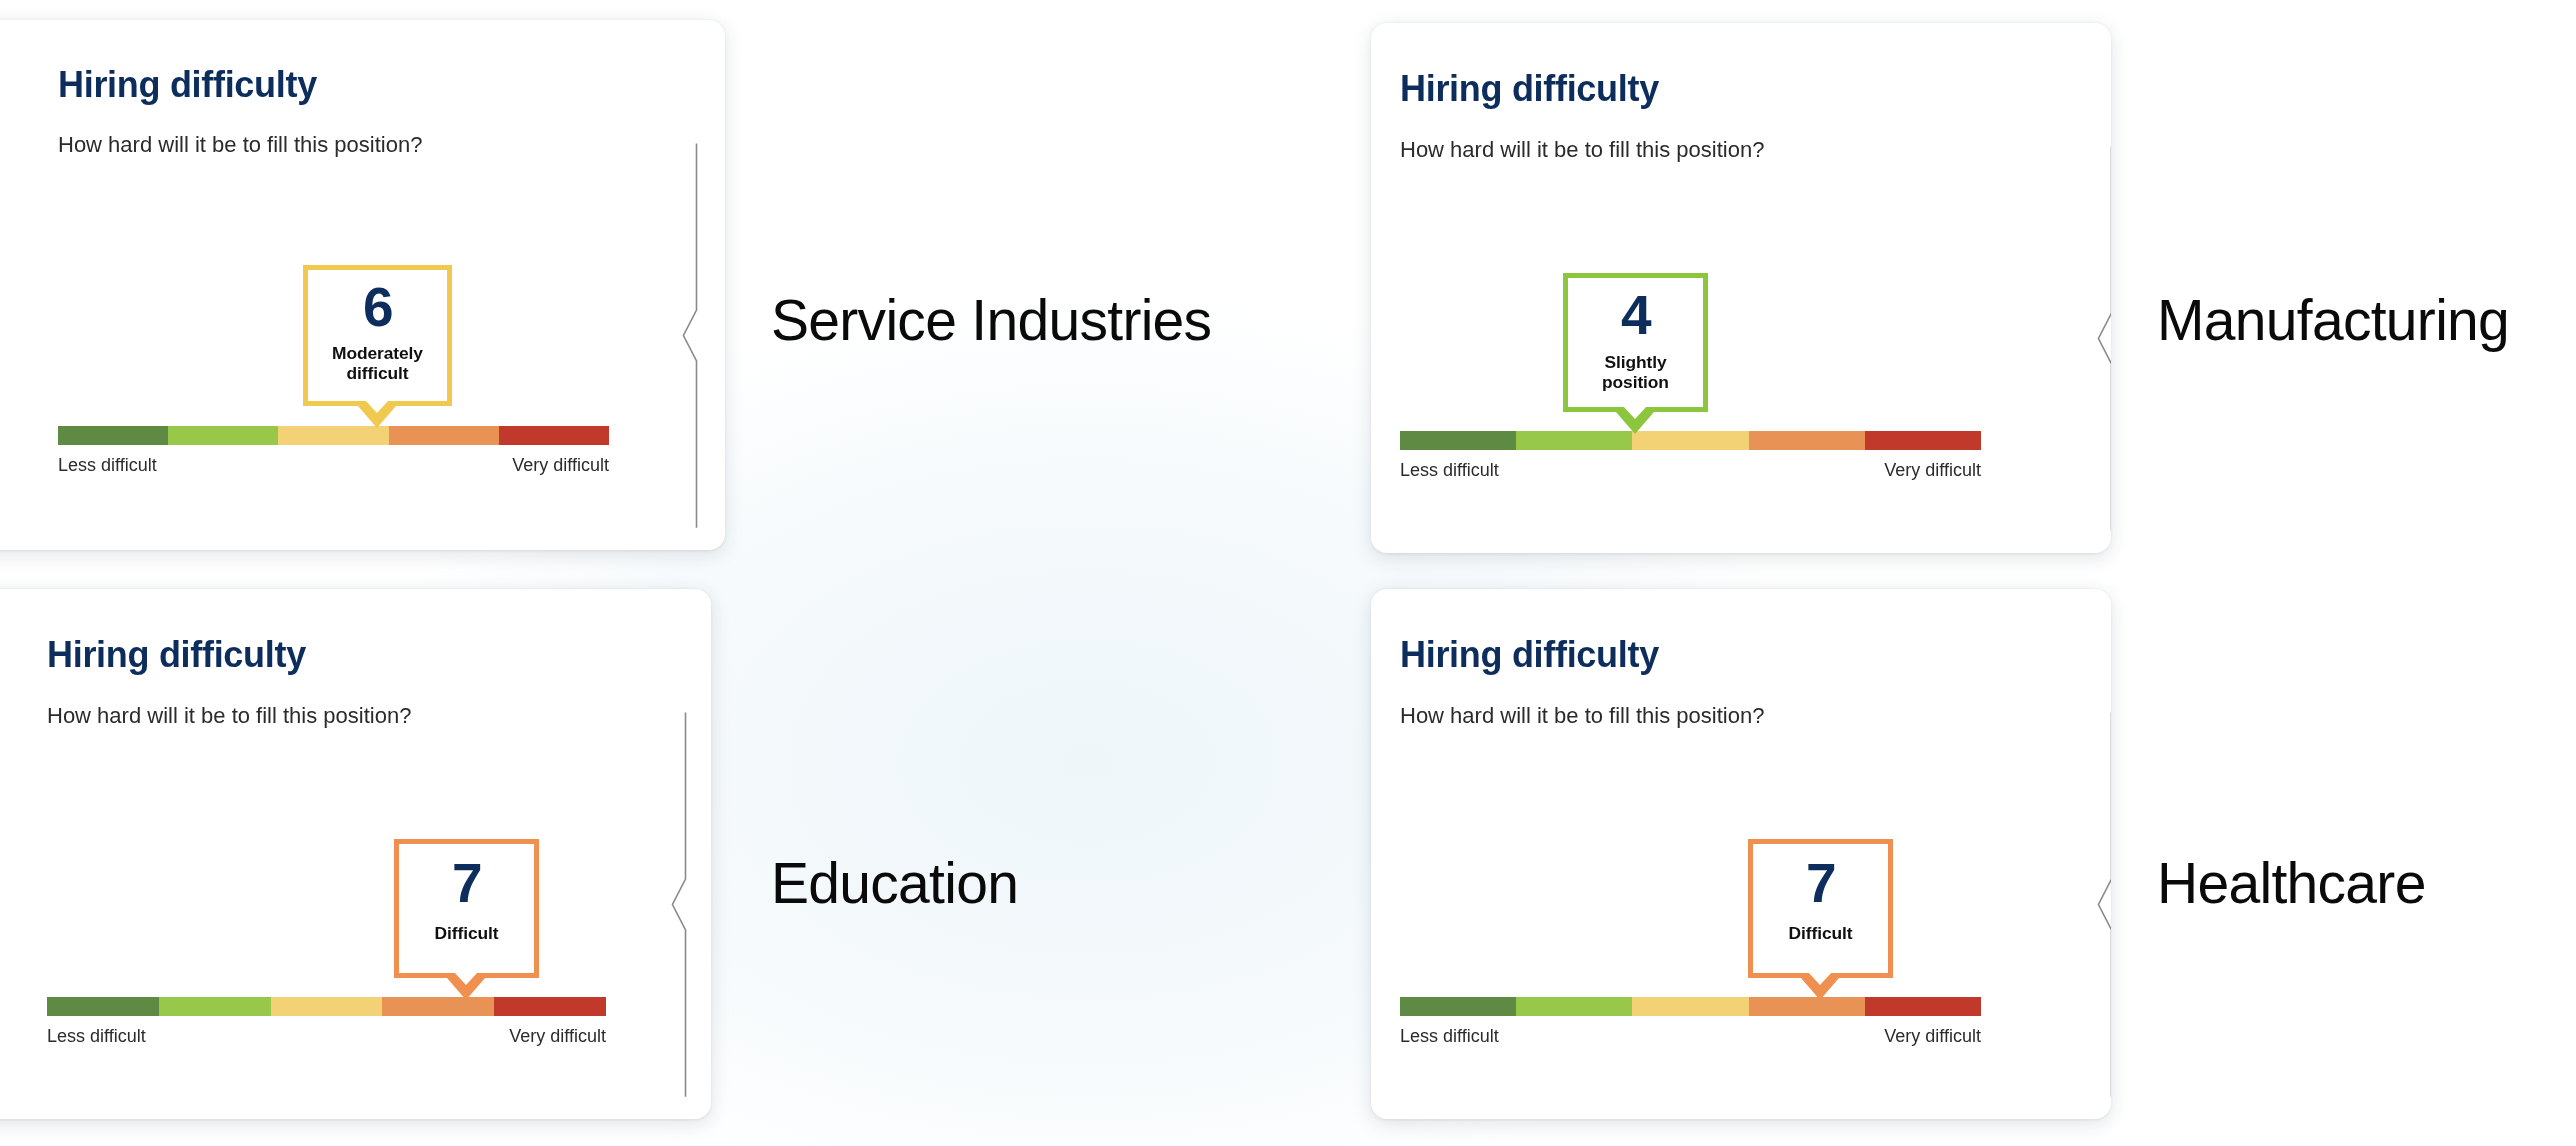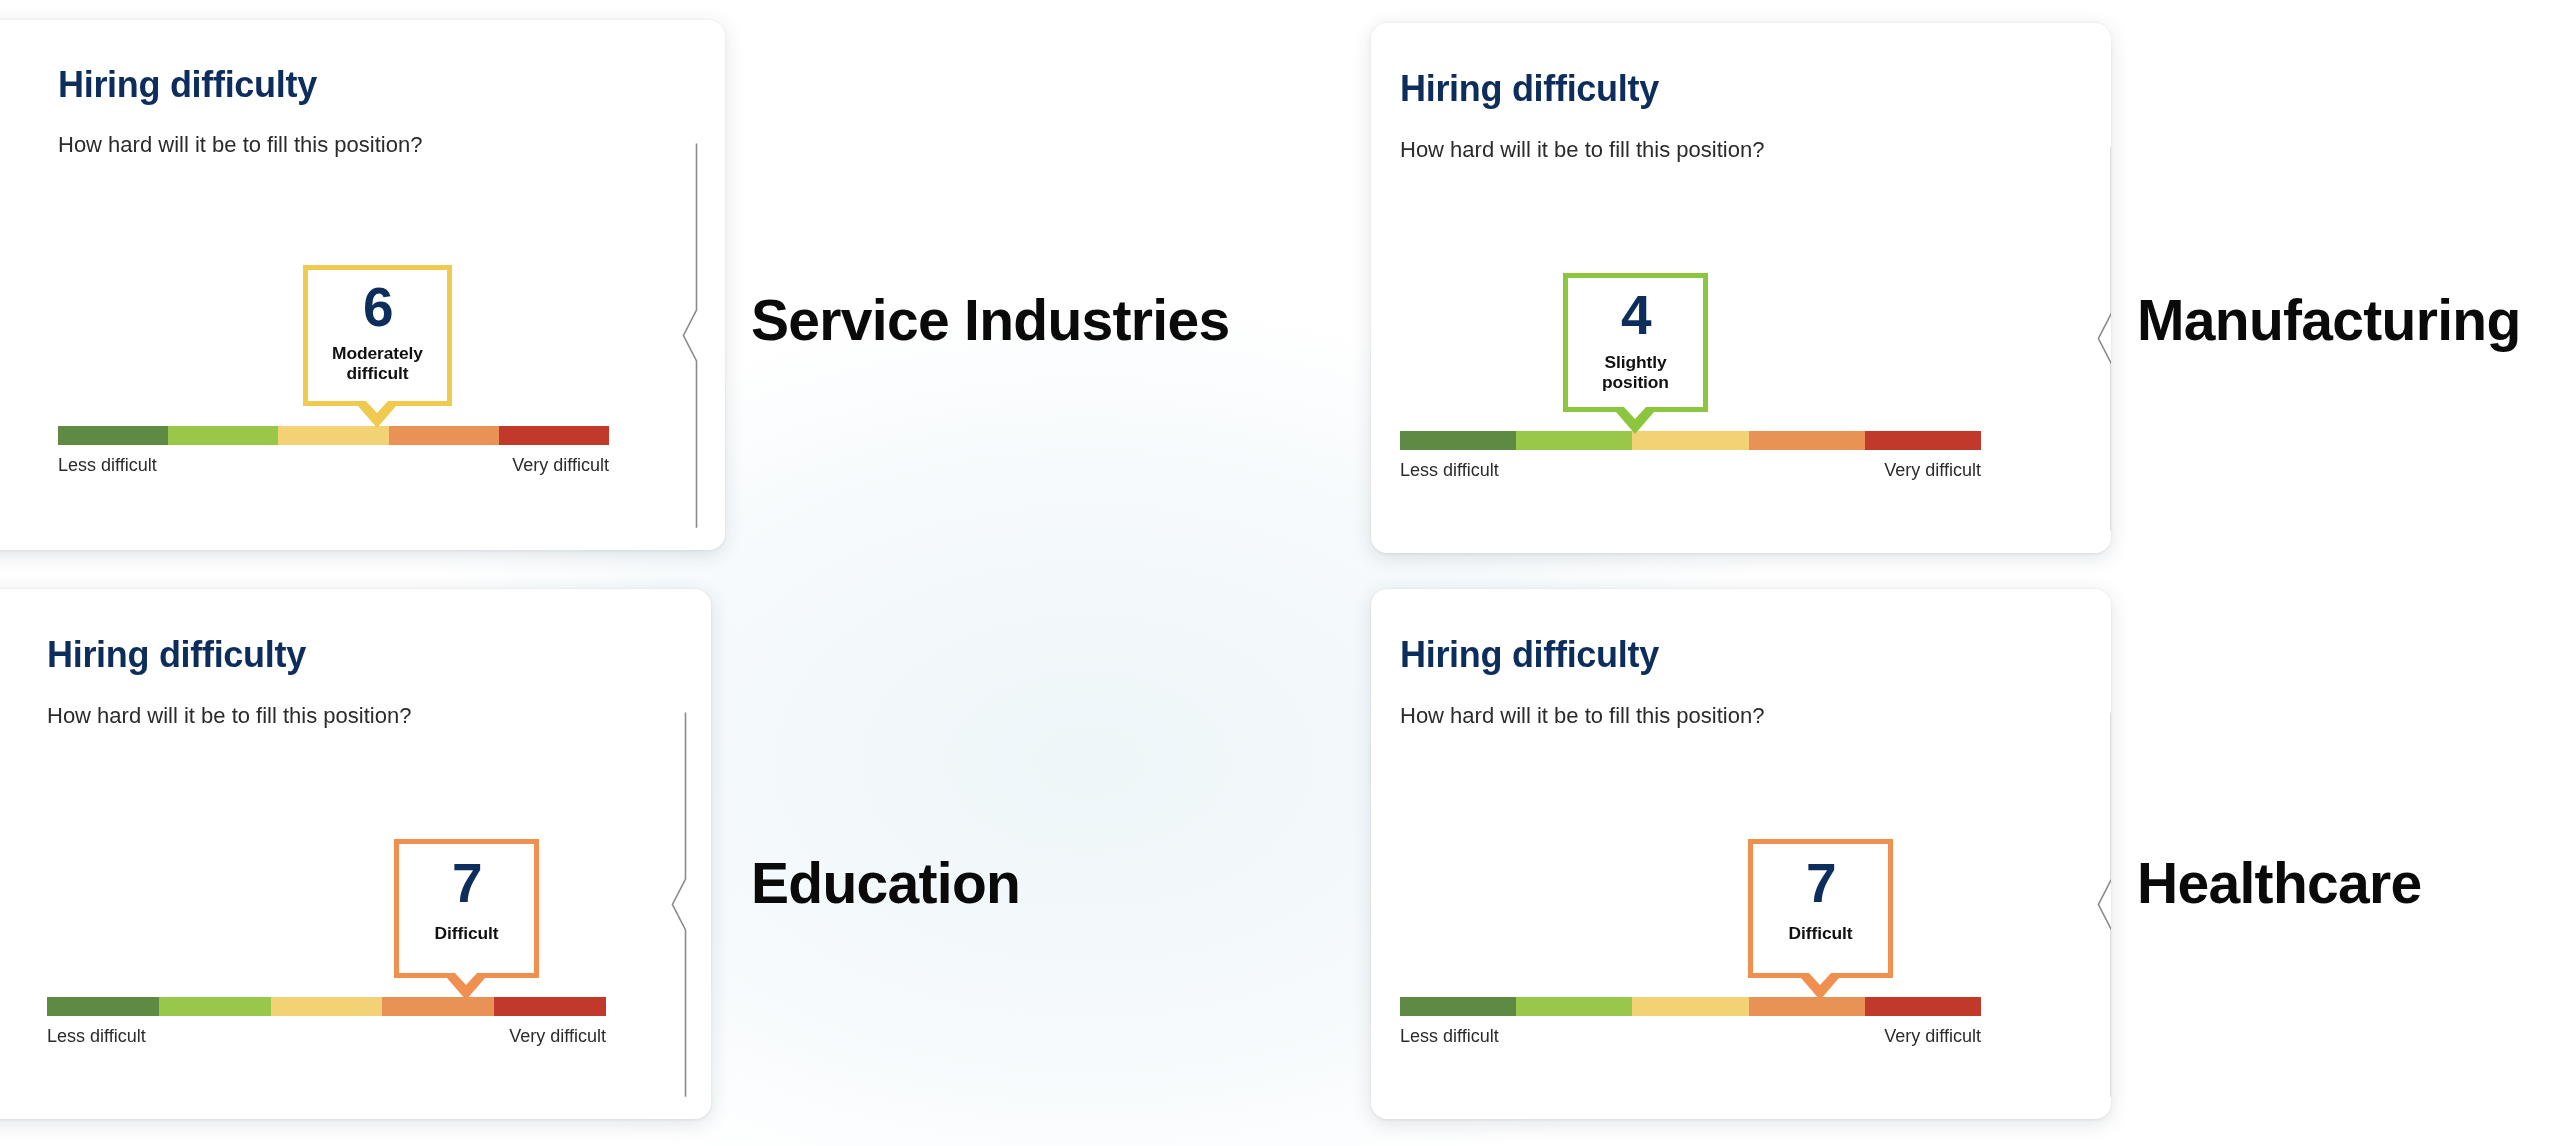--- a/index.html
+++ b/index.html
@@ -129,24 +129,25 @@
   .divider {
     position: absolute;
     width: 29px;
   }
   .divider svg { display: block; }
 
   
   .series-label {
     position: absolute;
     font-size: 57px;
-    font-weight: 700;
+    font-weight: 400;
     color: #0a0a0a;
     white-space: nowrap;
     letter-spacing: -0.7px;
+    margin-left: 20px;
   }
 </style>
 </head>
 <body>
 
 <div class="card" style="left:-44px; top:20.3px; width:769px; height:530px;">
   <div class="card-inner">
     <div class="card-title" style="left:102px; top:44px;">Hiring difficulty</div>
     <div class="card-question" style="left:102px; top:112px;">How hard will it be to fill this position?</div>
 

